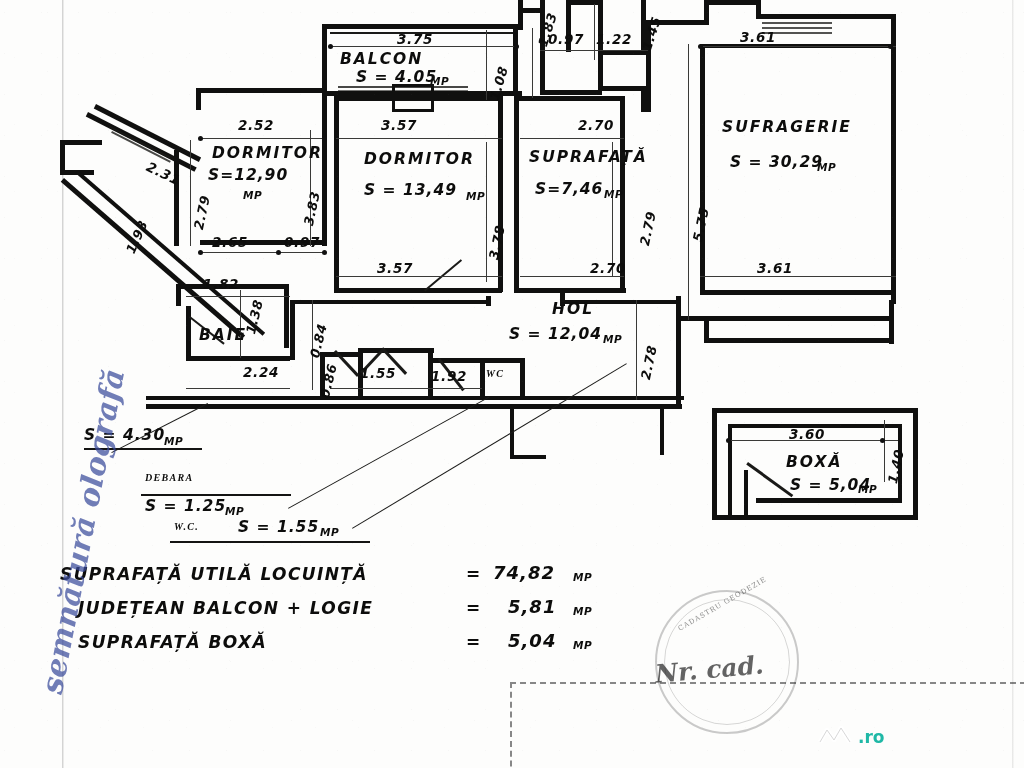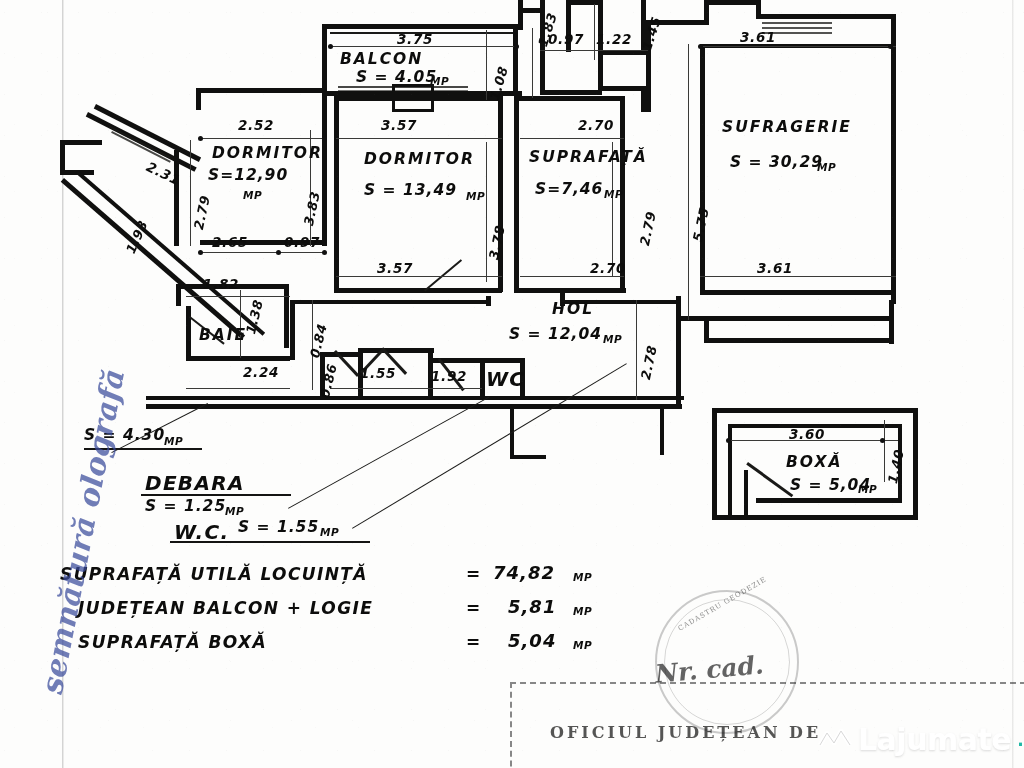--- a/index.html
+++ b/index.html
@@ -32,21 +32,21 @@
   
   .t{position:absolute;white-space:nowrap;color:#0d0d0c;
      font-family:"DejaVu Sans", sans-serif;font-style:italic;font-weight:700;
      letter-spacing:.6px;line-height:1;}
   .room{font-size:15.5px;letter-spacing:2.0px;}
   .area{font-size:15.5px;letter-spacing:1.0px;}
   .sm{font-size:10.5px;letter-spacing:.5px;}
   .num{font-size:13.5px;letter-spacing:.7px;font-weight:700;}
   .numv{font-size:13px;letter-spacing:.7px;font-weight:700;
         transform-origin:0 0;}
-  .lbl{font-size:20px;letter-spacing:1.3px;}
+  .lbl{font-size:10px;letter-spacing:1.3px;font-family:Liberation Serif, serif;}
   .sumline{font-size:17px;letter-spacing:1.4px;}
   .sumval{font-size:18px;letter-spacing:1.0px;}
   .undl{position:absolute;background:#141413;height:2px;}
 
   
   .lead{position:absolute;height:1px;background:#1b1b19;transform-origin:0 0;}
 
   
   .hand{position:absolute;color:#3b4c9c;font-family:"DejaVu Serif", serif;
         font-style:italic;font-weight:600;white-space:nowrap;opacity:.72;
@@ -348,25 +348,23 @@
     <div class="t sm" style="left:573px;top:640px;">MP</div>
   </div>
 
   <div class="hand" style="left:34px;top:690px;transform:rotate(-79deg);font-size:30px;">semnătură olografă</div>
 
   <div id="stamp" style="left:655px;top:590px;width:140px;height:140px;"></div>
   <div class="stamptxt" style="left:672px;top:600px;transform:rotate(-30deg);">CADASTRU GEODEZIE</div>
   <div class="sig" style="left:655px;top:655px;font-size:25px;transform:rotate(-5deg);">Nr. cad.</div>
 
   <div class="dashbox" style="left:510px;top:682px;width:592px;height:110px;"></div>
-  <div class="officetxt" style="left:550px;top:723px;">OFICIUL  JUDEȚEAN  DE</div>
 
   <div id="wm" style="left:818px;top:722px;">
     <svg width="34" height="30" viewBox="0 0 34 30">
       <path d="M2 20 L9 8 L16 18 L23 6 L32 20" fill="none" stroke="#ffffff" stroke-width="4.5" stroke-linejoin="round"></path>
       <path d="M2 20 L9 8 L16 18 L23 6 L32 20" fill="none" stroke="#d8d8d8" stroke-width="1" stroke-linejoin="round"></path>
     </svg>
-    <span class="wmname">Lajumate</span>
     <span class="wmro">.ro</span>
   </div>
 
   <div class="grain"></div>
 </div>
 
 </body></html>

